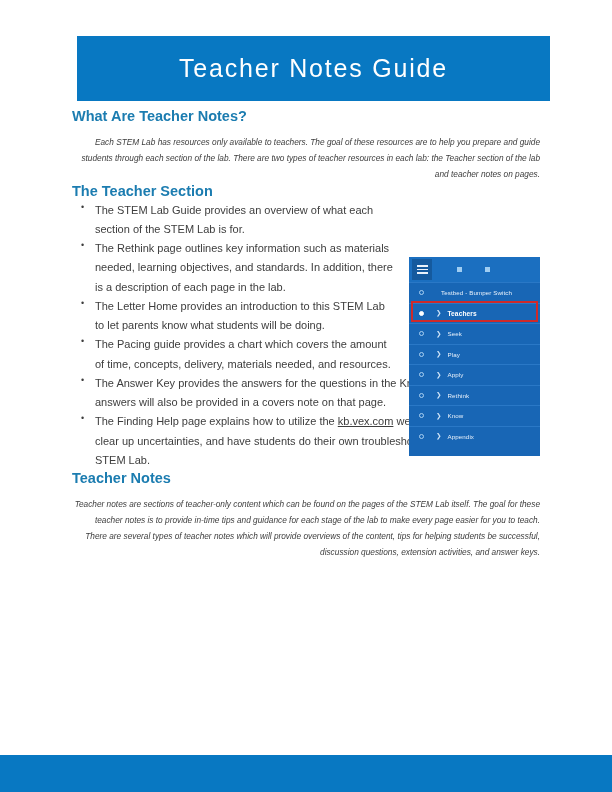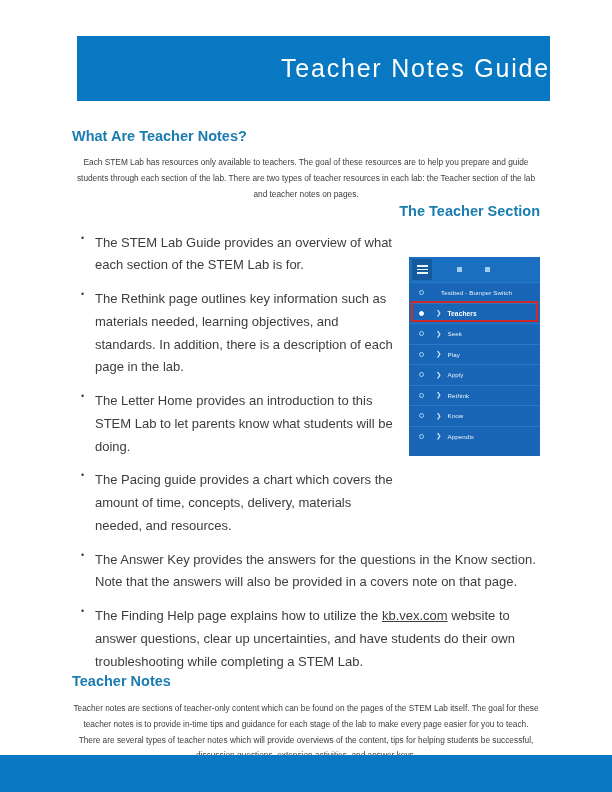--- a/index.html
+++ b/index.html
@@ -21,56 +21,57 @@
   
   .header-banner {
     position: absolute;
     left: 77px;
     top: 36px;
     width: 473px;
     height: 65px;
     background: #0878c2;
     display: flex;
     align-items: center;
-    justify-content: flex-end;
+    justify-content: center;
   }
   .header-title {
     color: #ffffff;
     font-size: 25px;
     font-weight: 400;
     letter-spacing: 1.8px;
     line-height: 1;
     white-space: nowrap;
   }
 
   
   .content {
     position: absolute;
     left: 72px;
-    top: 128px;
+    top: 108px;
     width: 468px;
   }
 
   h2.section-heading {
     color: #1b7cb0;
     font-size: 14.5px;
     font-weight: bold;
     margin: 0;
     line-height: 1.2;
   }
   .heading-1 { margin-top: 14px; }
-  .heading-2 { margin-top: 28px; margin-left: 6px; text-align: right; }
+  .heading-2 { margin-top: 28px; margin-left: 6px; }
   .heading-3 { margin-top: 26px; font-size: 15px; }
 
   p.body-text {
     font-size: 8.3px;
     line-height: 1.92;
     margin: 10px 0 0 0;
     color: #3d3d3d;
-    text-align: center;
+    text-align: right;
+    font-style: italic;
   }
   .intro-para { margin-top: 13px; }
 
   
   .narrow {
     width: 312px;
   }
   .para-teacher-section {
     margin-top: 12px;
     font-size: 8.3px;
@@ -78,23 +79,22 @@
   }
 
   ul.bullets {
     list-style: none;
     margin: 0;
     padding: 0;
   }
   ul.bullets li {
     position: relative;
     padding-left: 23px;
-    font-size: 13px;
+    font-size: 11px;
     line-height: 1.75;
-    margin-top: 11px;
     color: #3d3d3d;
   }
   ul.bullets li::before {
     content: "\2022";
     position: absolute;
     left: 9px;
     top: -1px;
     font-size: 9px;
     color: #3d3d3d;
   }

